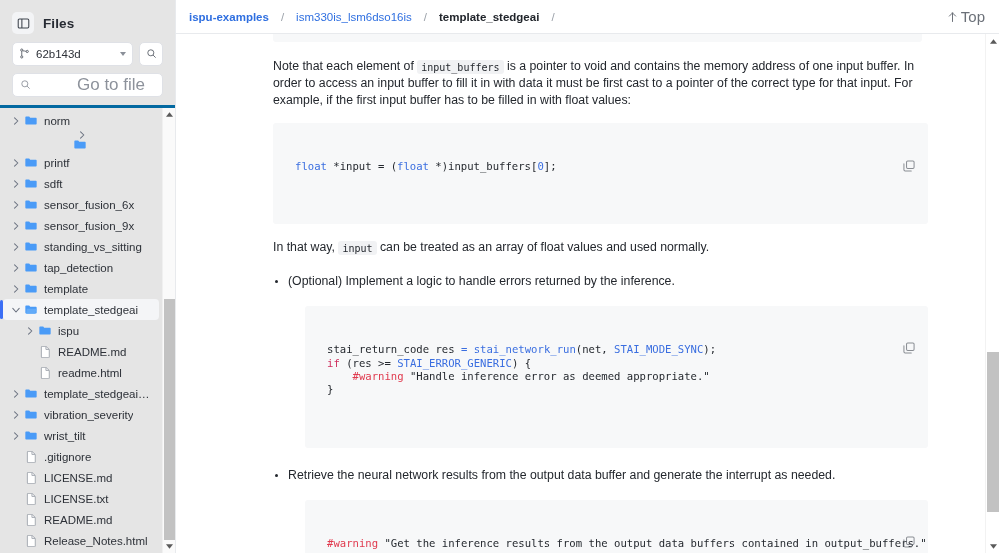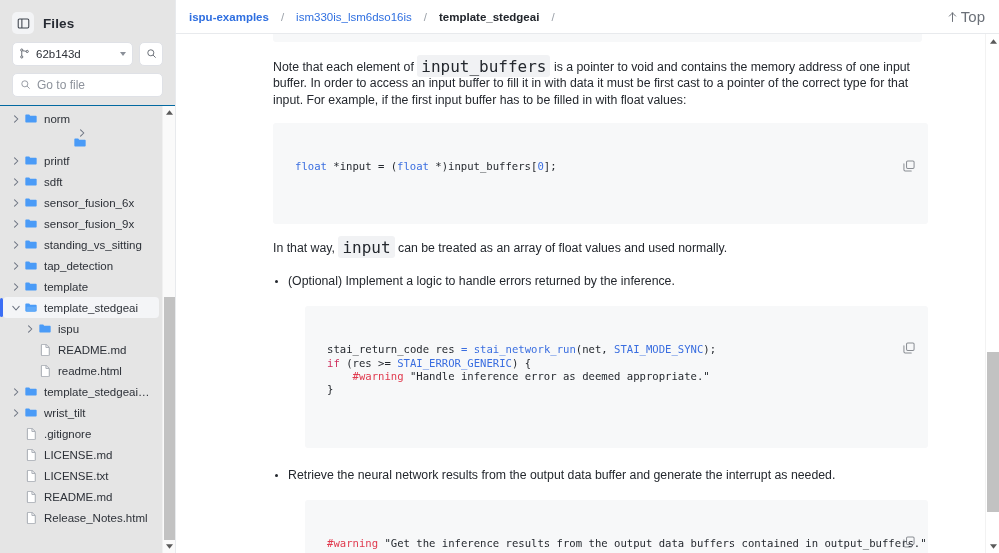--- a/index.html
+++ b/index.html
@@ -98,29 +98,30 @@
     border: 1px solid #dfe1e6;
     border-radius: 5px;
     display: flex;
     align-items: center;
     gap: 6px;
     padding: 0 7px;
     background: #fff;
     cursor: text;
   }
   .goto-placeholder {
-    font-size: 12px;
+    font-size: 17px;
     color: #8d929b;
+    margin-left: 40px;
   }
 
   .tree-wrap {
     flex: 1;
     position: relative;
     overflow: hidden;
-    border-top: 1px solid #0369a1;
+    border-top: 3px solid #0369a1;
   }
   .tree {
     position: absolute;
     top: 0; left: 0; right: 13px; bottom: 0;
     overflow: hidden;
     padding-top: 2px;
   }
   .tree-row {
     height: 21px;
     display: flex;
@@ -269,21 +270,21 @@
     position: absolute;
     left: 79px;
     top: 7px;
     width: 3px; height: 3px;
     background: #24282e;
     border-radius: 50%;
   }
 
   code.inline {
     font-family: "DejaVu Sans Mono", monospace;
-    font-size: 16px;
+    font-size: 10px;
     background: #f1f2f4;
     border-radius: 3px;
     padding: 1.5px 4px;
     color: #24282e;
     white-space: nowrap;
   }
 
   .codeblock {
     background: #f7f8f9;
     border-radius: 3px;
@@ -571,20 +572,33 @@
             <span class="twisty">
               <svg width="8" height="8" viewBox="0 0 10 10">
                 <path d="M3.2 1 L7.3 5 L3.2 9" stroke="#6b7280" stroke-width="1.3" fill="none" stroke-linecap="round" stroke-linejoin="round"></path>
               </svg>
             </span>
             <span class="ic">
               <svg width="12" height="11" viewBox="0 0 14 12">
                 <path d="M0.4 2.2a.9.9 0 0 1 .9-.9h3.6l1.2 1.4h6.6a.9.9 0 0 1 .9.9v6.2a.9.9 0 0 1-.9.9H1.3a.9.9 0 0 1-.9-.9z" fill="#4a9bf7"></path>
               </svg>
             </span>
+            <span class="tree-label">vibration_severity</span>
+          </div>
+          <div class="tree-row" style="padding-left: 6px;">
+            <span class="twisty">
+              <svg width="8" height="8" viewBox="0 0 10 10">
+                <path d="M3.2 1 L7.3 5 L3.2 9" stroke="#6b7280" stroke-width="1.3" fill="none" stroke-linecap="round" stroke-linejoin="round"></path>
+              </svg>
+            </span>
+            <span class="ic">
+              <svg width="12" height="11" viewBox="0 0 14 12">
+                <path d="M0.4 2.2a.9.9 0 0 1 .9-.9h3.6l1.2 1.4h6.6a.9.9 0 0 1 .9.9v6.2a.9.9 0 0 1-.9.9H1.3a.9.9 0 0 1-.9-.9z" fill="#4a9bf7"></path>
+              </svg>
+            </span>
             <span class="tree-label">wrist_tilt</span>
           </div>
           <div class="tree-row" style="padding-left: 6px;">
             <span class="twisty"></span>
             <span class="ic">
               <svg width="11" height="12" viewBox="0 0 12 14">
                 <path d="M1.2 1.1a.7.7 0 0 1 .7-.7h4.6L10.4 4v8.9a.7.7 0 0 1-.7.7H1.9a.7.7 0 0 1-.7-.7z" fill="#fff" stroke="#9aa0a8" stroke-width="1"></path>
                 <path d="M6.5 .6V4h3.6" fill="none" stroke="#9aa0a8" stroke-width="1"></path>
               </svg>
             </span>

